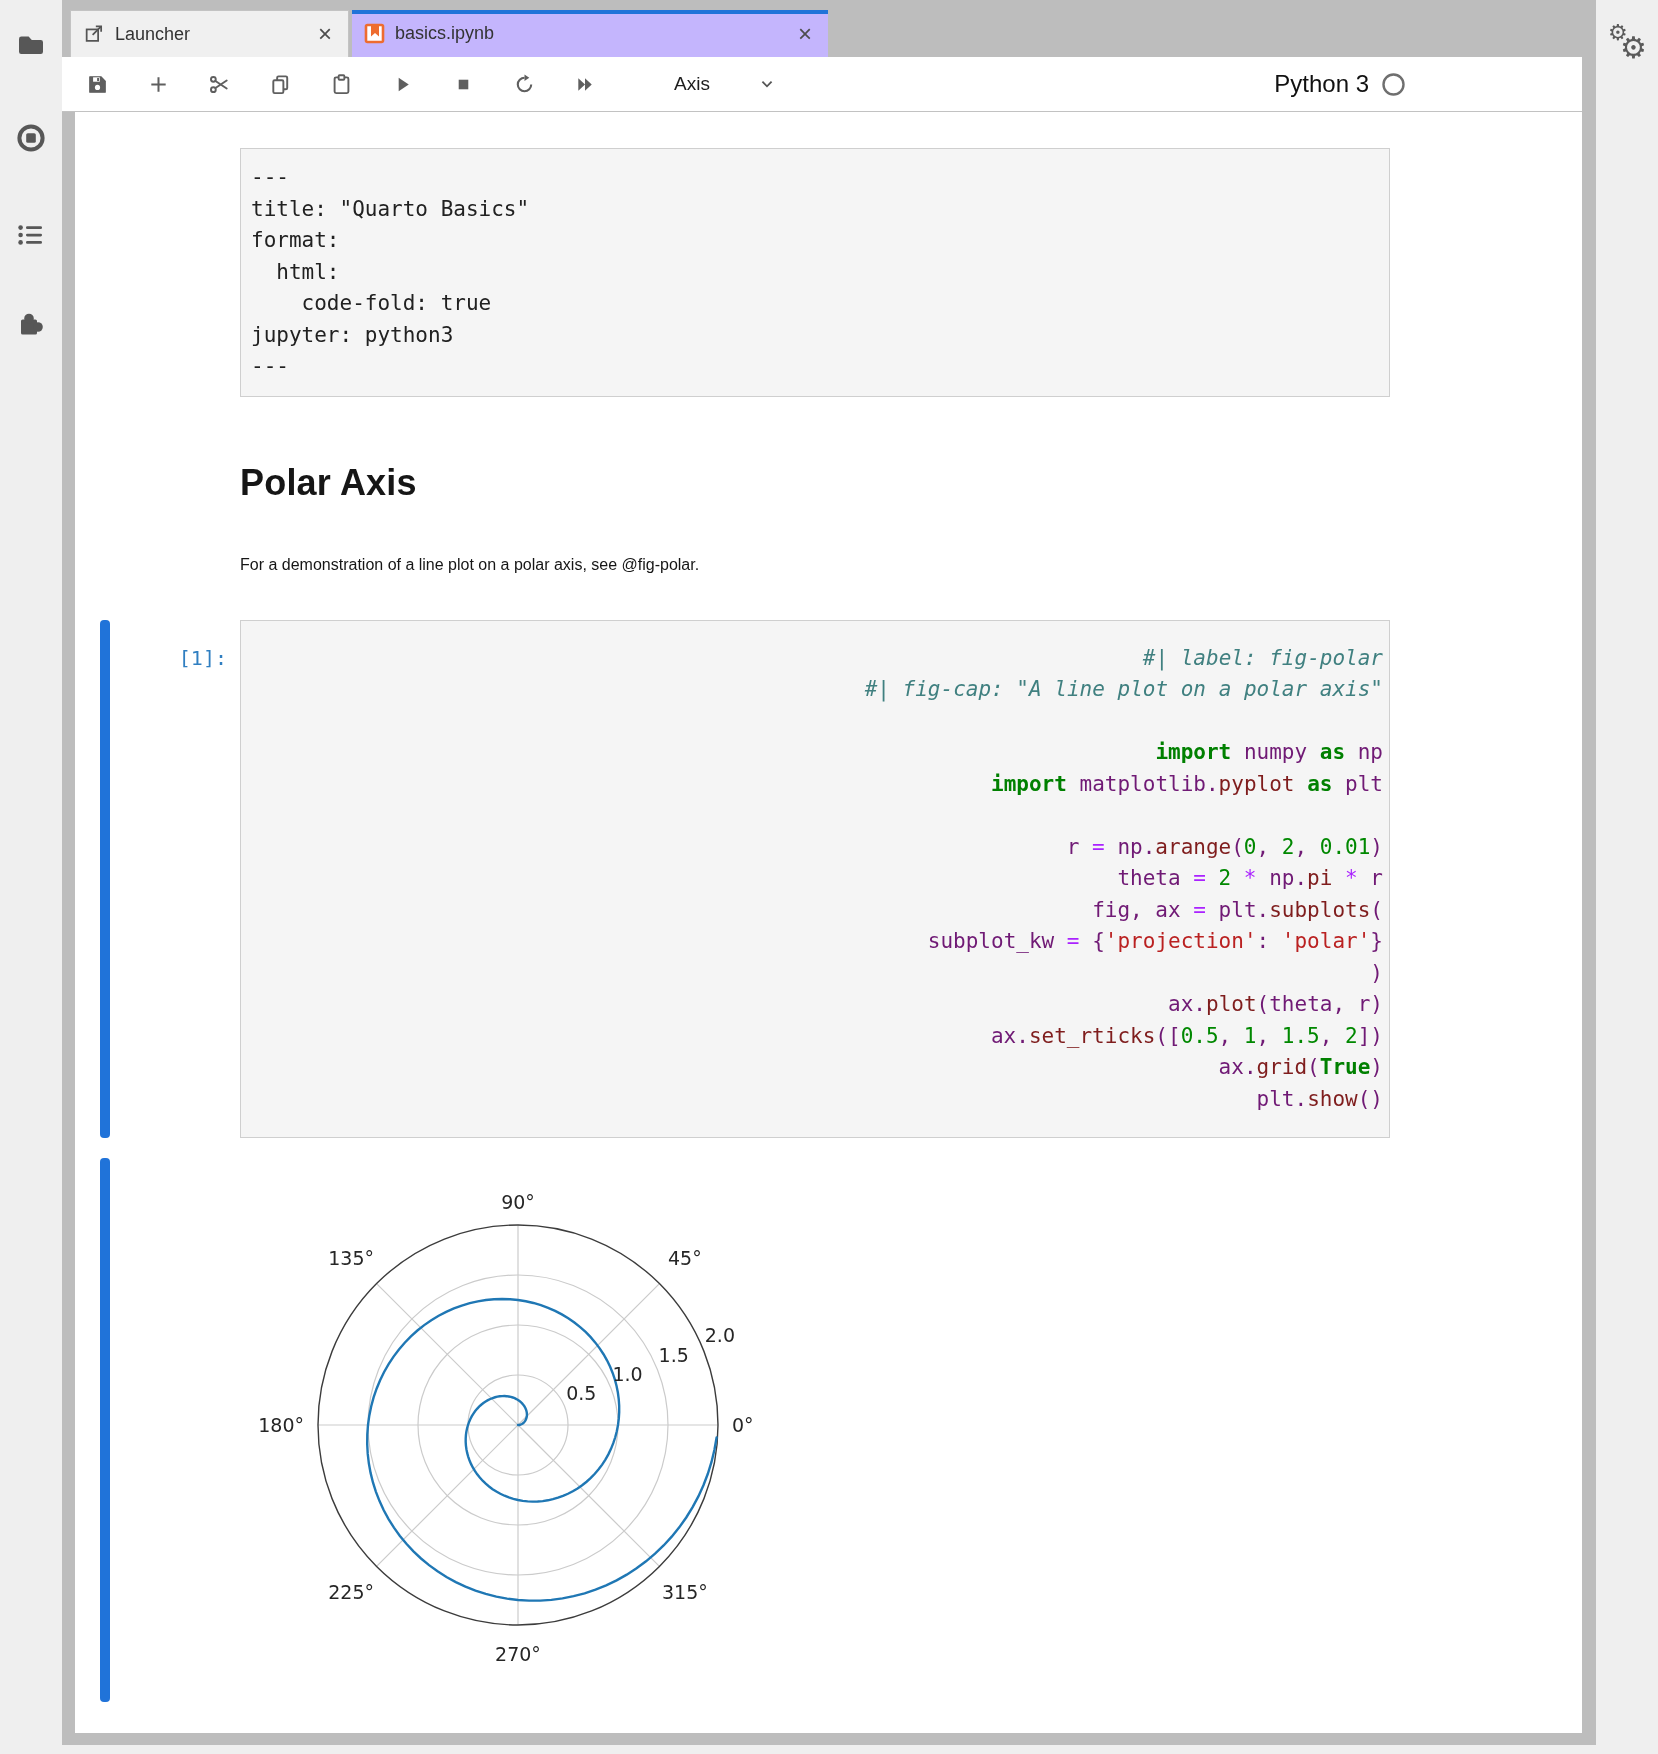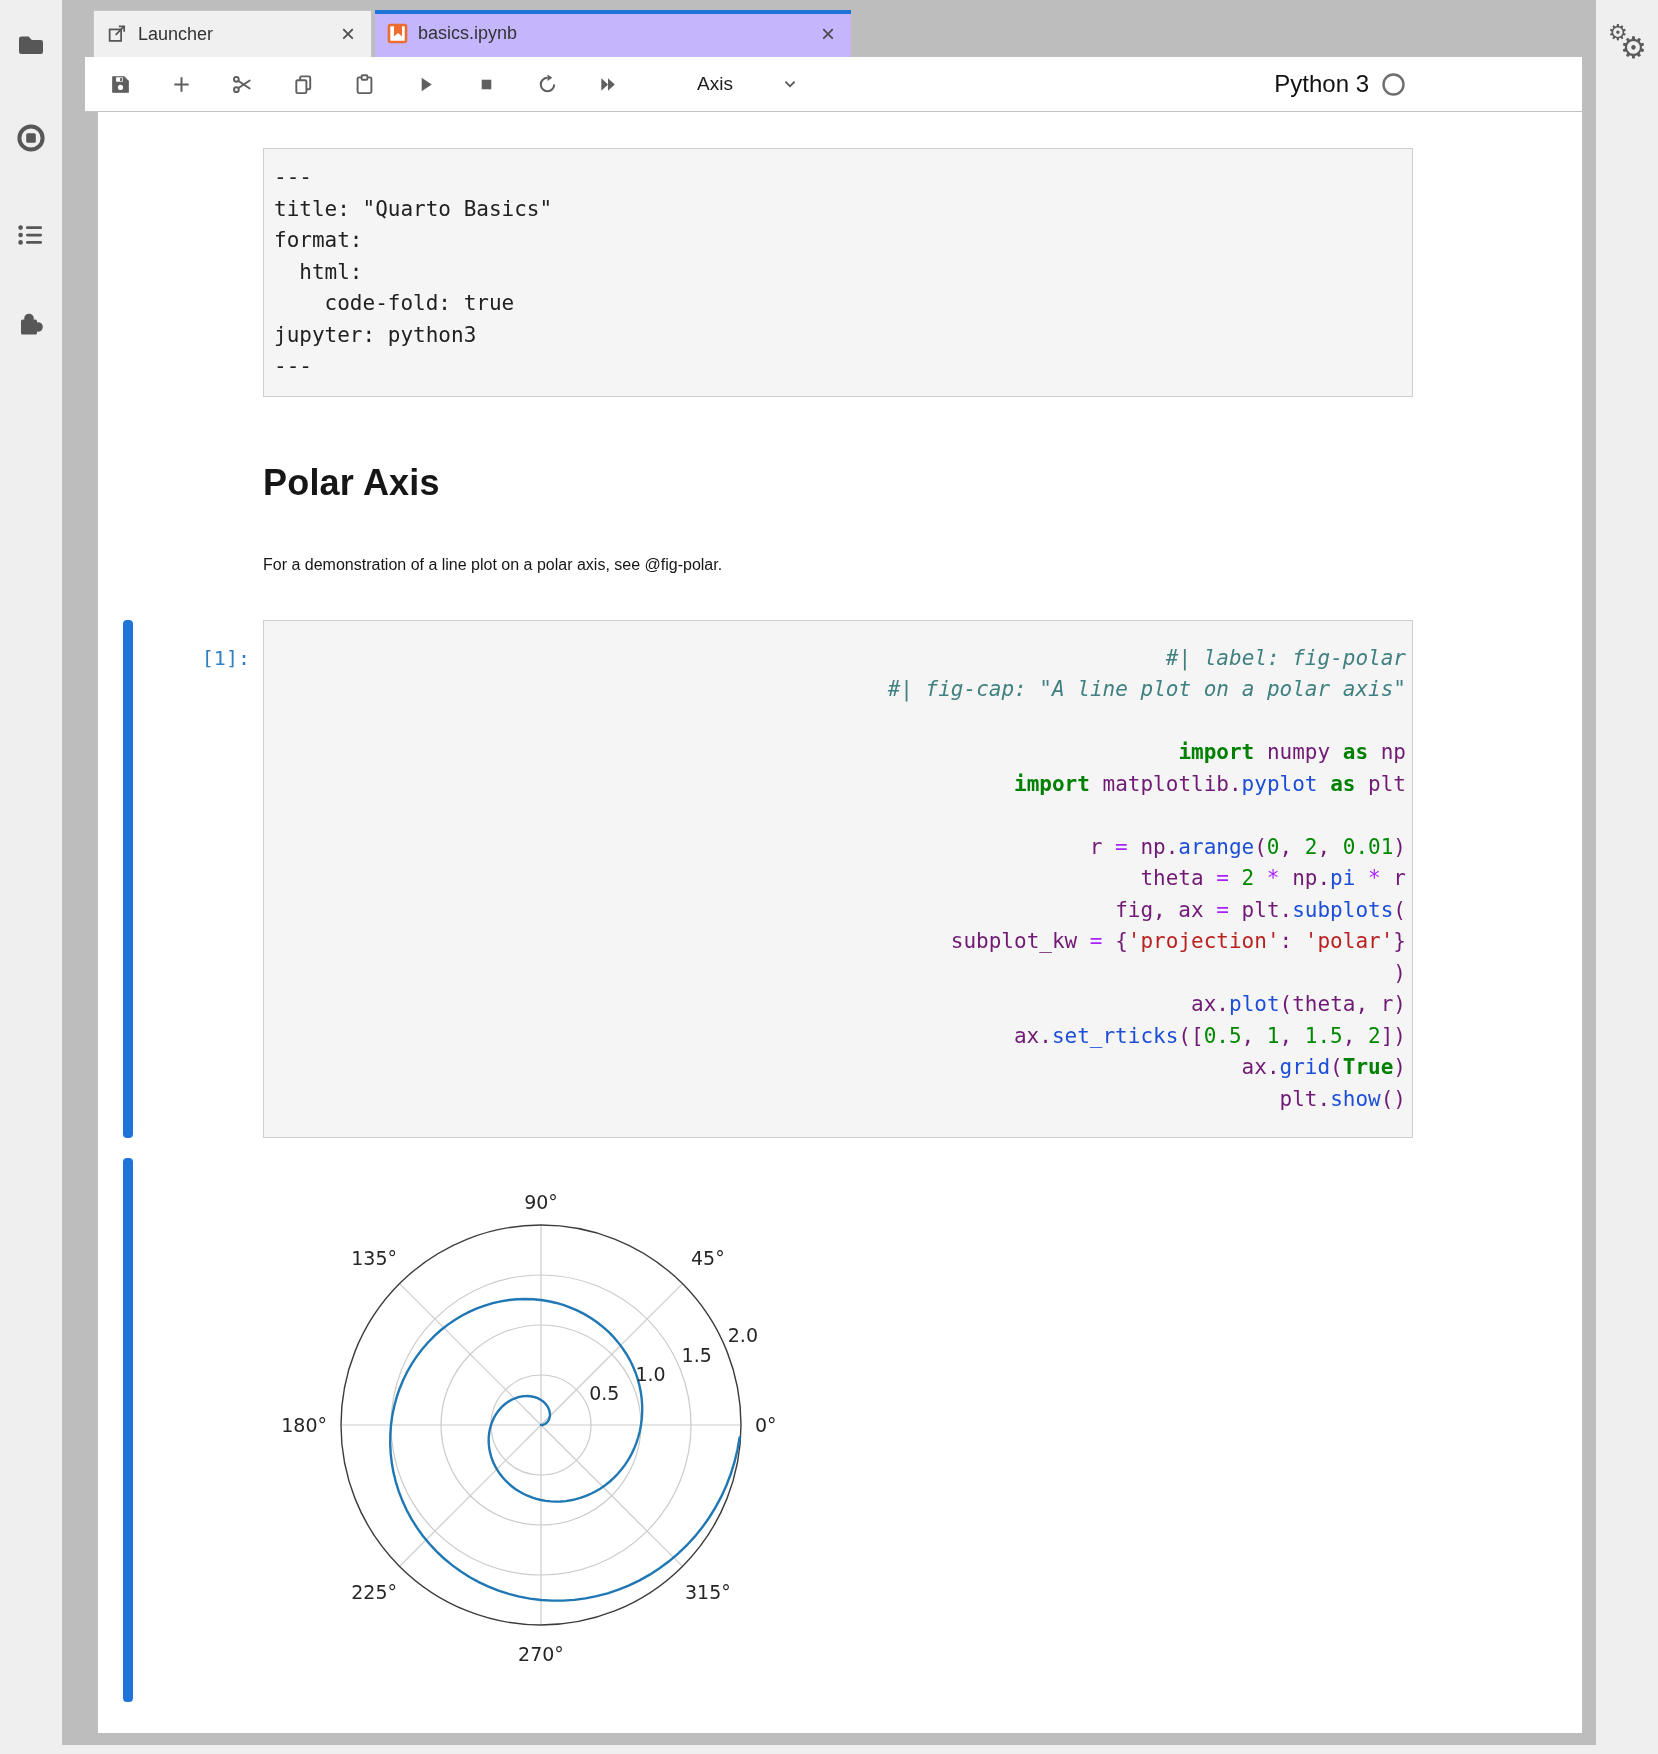--- a/index.html
+++ b/index.html
@@ -23,21 +23,21 @@
     background:#efefef; z-index:3;
   }
   .gears { position:absolute; top:24px; left:10px; width:42px; height:42px; color:#5a5a5a; cursor:pointer; }
   .gears .g1 { position:absolute; left:2px; top:-4px; font-family:"DejaVu Sans",sans-serif; font-size:22px; }
   .gears .g2 { position:absolute; left:14px; top:6px;  font-family:"DejaVu Sans",sans-serif; font-size:30px; }
   .bottom-strip { position:absolute; left:0; right:0; bottom:0; height:9px; background:#efefef; z-index:2; }
 
   
   .main {
     position:absolute; left:62px; top:0; width:1520px; bottom:9px;
-    display:flex; flex-direction:column;padding-left:23px;
+    display:flex; flex-direction:column;
   }
   
   .tabbar { height:57px; flex:none; display:flex; align-items:flex-end; padding-left:8px; }
   .tab {
     height:47px; display:flex; align-items:center; padding:0 14px 0 12px;
     font-size:18px; color:#333; position:relative; cursor:pointer;
   }
   .tab .label { flex:1; margin:0 10px; white-space:nowrap; overflow:hidden; }
   .tab .close { font-size:24px; color:#4d4d4d; line-height:1; padding:0 2px; cursor:pointer; font-weight:300; }
   .tab-inactive { width:279px; background:#f0f0f0; border:1px solid #c3c3c3; border-bottom:none; }
@@ -89,21 +89,21 @@
   .row-output { margin-top:20px; }
   .row-output .collapser { bottom:16px; }
   .chart-wrap { margin-left:-24px; }
 
   
   .tok-cm  { color:#408080; font-style:italic; }
   .tok-kw  { color:#008000; font-weight:bold; }
   .tok-num { color:#008800; }
   .tok-str { color:#ba2121; }
   .tok-op  { color:#aa22ff; }
-  .tok-prop{ color:#1d4ed8; }
+  .tok-prop{ color:#7f1d1d; }
   .tok-pl  { color:#701a75; }
 
   svg { display:block; }
 </style>
 </head>
 <body>
 
 <aside class="activity-bar">
   <div class="activity-item" style="top:29px">
     <svg width="30" height="30" viewBox="0 0 30 30">

